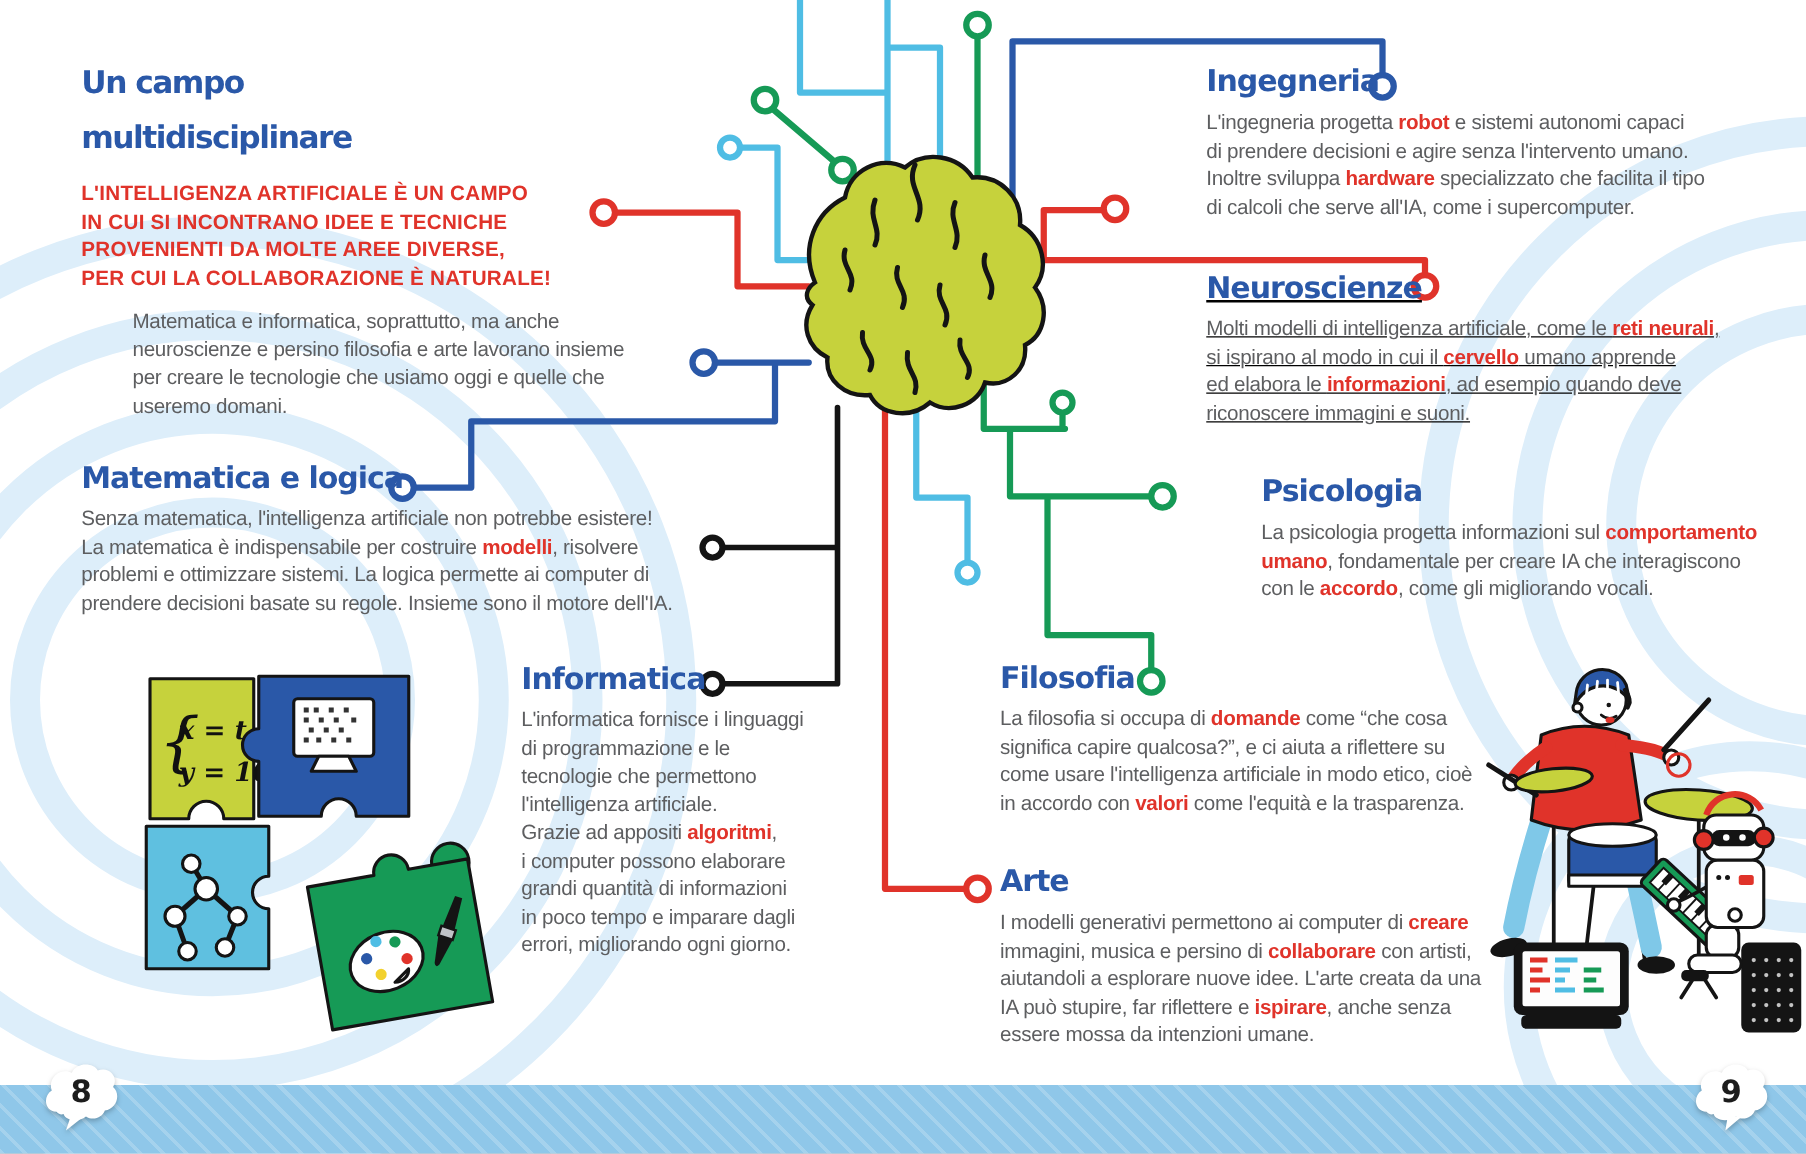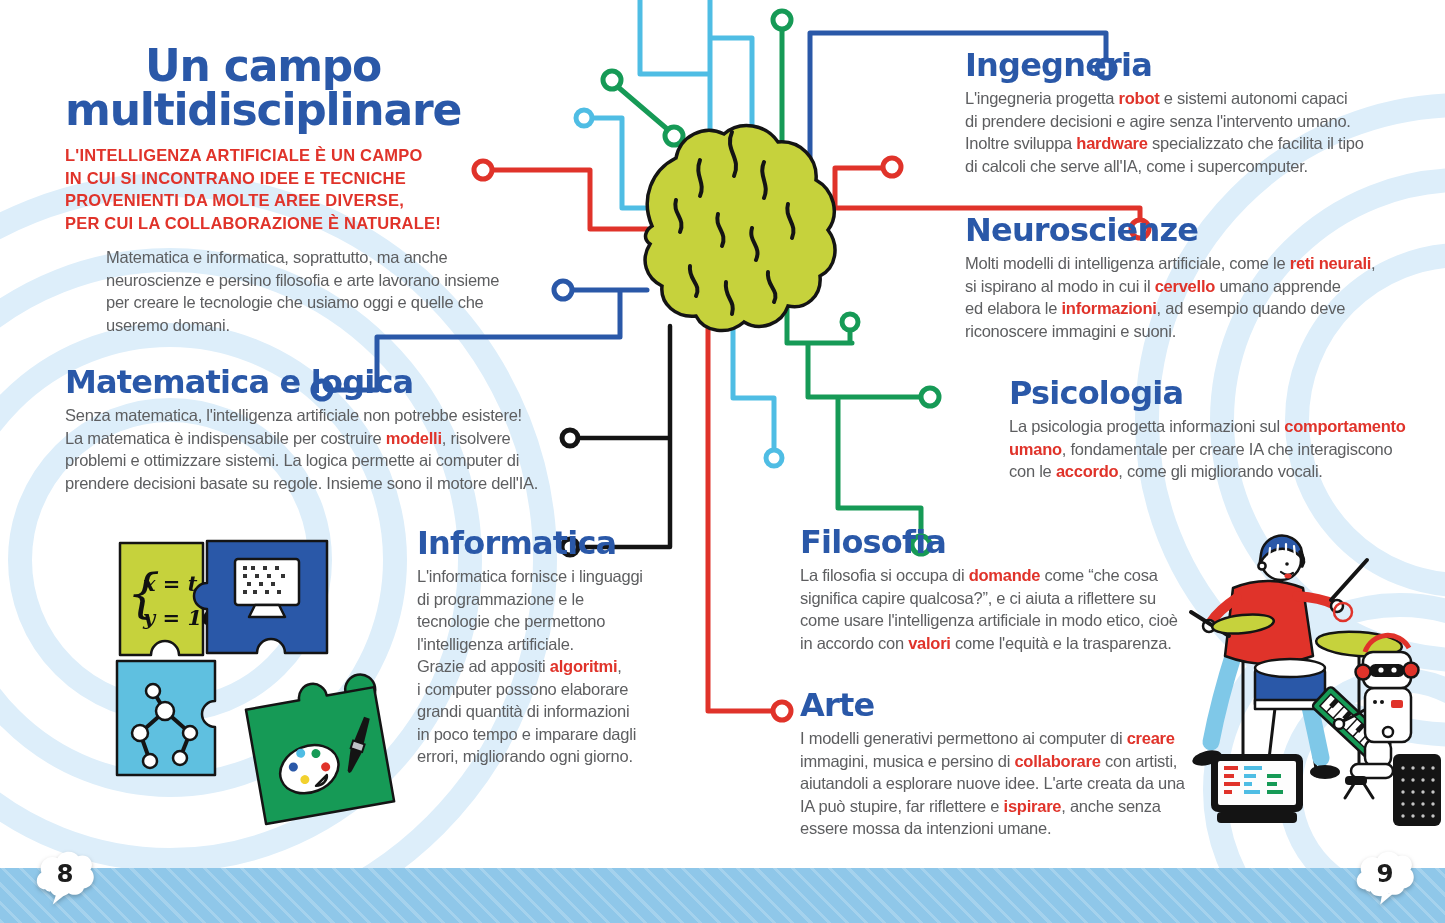--- a/index.html
+++ b/index.html
@@ -9,37 +9,37 @@
   }
   html,body{margin:0;padding:0;background:#888;}
   .page{position:relative;width:1445px;height:923px;background:#fff;overflow:hidden;
         font-family:"Liberation Sans",sans-serif;}
   svg{display:block}
   .abs{position:absolute}
 
   
   .title{position:absolute;left:65px;top:44px;margin:0;
          font-family:"DejaVu Sans",sans-serif;font-weight:800;
-         font-size:44px;line-height:44px;letter-spacing:-1.2px;
-         color:var(--blue);white-space:pre-line;text-align:center;}
+         font-size:25px;line-height:44px;letter-spacing:-1.2px;
+         color:var(--blue);white-space:pre-line;}
   .intro-red{position:absolute;left:65px;top:144px;margin:0;
          font-weight:700;font-size:16.5px;line-height:22.5px;letter-spacing:.2px;
          color:var(--red);white-space:pre-line;}
   .body-txt{margin:0;font-size:16.5px;line-height:22.5px;letter-spacing:-0.25px;
          color:var(--gray);white-space:pre-line;}
   .intro-gray{position:absolute;left:65px;top:246px;width:500px;margin-left:41px;}
   .sec{position:absolute;}
   .sec h2{margin:0 0 8px 0;font-family:"DejaVu Sans",sans-serif;font-weight:800;
-         font-size:32px;line-height:28px;letter-spacing:-0.8px;color:var(--blue);}
+         font-size:24px;line-height:28px;letter-spacing:-0.8px;color:var(--blue);}
   .hl{color:var(--red);font-weight:700;}
 
   #sec-matematica{left:65px;top:368px;width:505px;}
   #sec-informatica{left:417px;top:529px;width:300px;}
   #sec-ingegneria{left:965px;top:51px;width:445px;}
-  #sec-neuroscienze{left:965px;top:216px;width:445px;}
+  #sec-neuroscienze{left:965px;top:216px;width:445px;text-decoration:underline;}
   #sec-psicologia{left:1009px;top:379px;width:445px;}
   #sec-filosofia{left:800px;top:528px;width:425px;}
   #sec-arte{left:800px;top:691px;width:425px;}
 
   
   .ln{fill:none;stroke-width:5;stroke-linecap:round;stroke-linejoin:round;}
   .lnk{fill:none;stroke-width:4.5;stroke-linecap:round;stroke-linejoin:round;}
   .c-lb{stroke:var(--lightblue);} .c-db{stroke:var(--blue);}
   .c-gr{stroke:var(--green);} .c-rd{stroke:var(--red);} .c-bk{stroke:var(--ink);}
   .dot{fill:#fff;stroke-width:5;}

